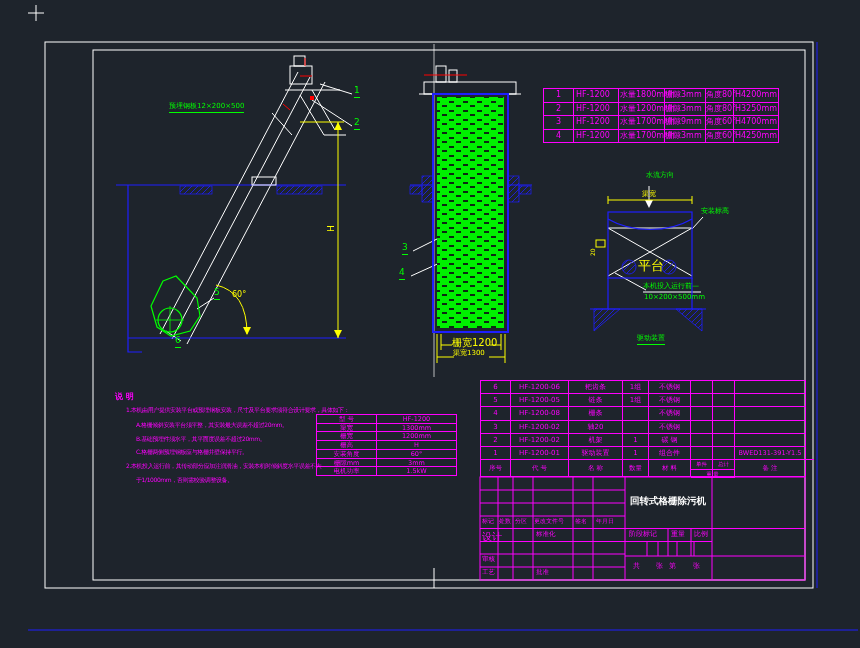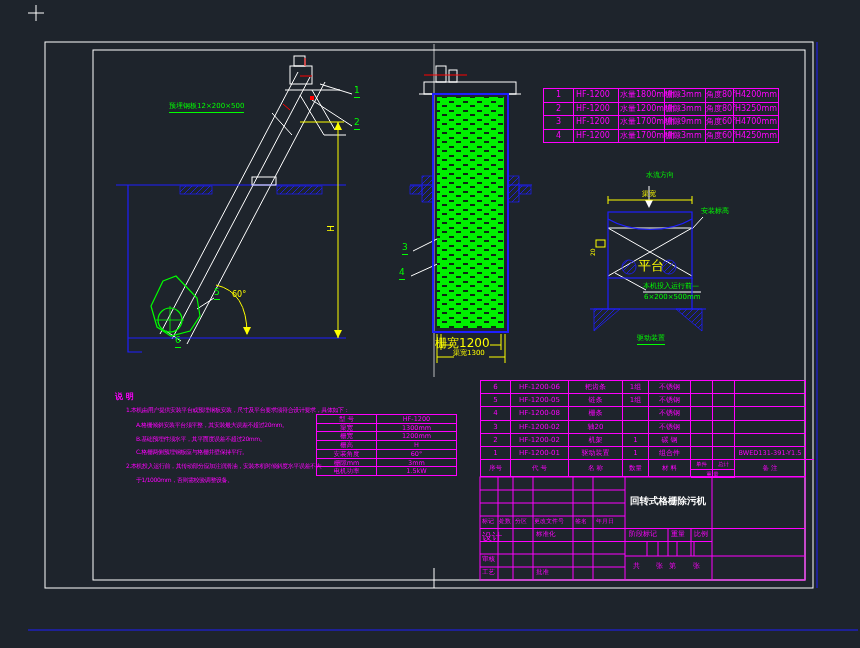--- a/index.html
+++ b/index.html
@@ -292,23 +292,23 @@
 <div class="lbl g und" style="left:214px;top:288px;font-size:9px">5</div>
 <div class="lbl g und" style="left:175px;top:336px;font-size:9px">6</div>
 <div class="lbl y" style="left:232px;top:291px;font-size:8px">60°</div>
 <div class="lbl y rot" style="left:327px;top:232px;font-size:9px">H</div>
 <div class="lbl g" style="left:646px;top:172px;font-size:7px">水流方向</div>
 <div class="lbl y" style="left:642px;top:191px;font-size:7px">渠宽</div>
 <div class="lbl g" style="left:701px;top:208px;font-size:7px">安装标高</div>
 <div class="lbl y" style="left:638px;top:259px;font-size:13px">平台</div>
 <div class="lbl y rot" style="left:590px;top:256px;font-size:6px">20</div>
 <div class="lbl g" style="left:643px;top:283px;font-size:7px">本机投入运行前—</div>
-<div class="lbl g" style="left:644px;top:294px;font-size:7px">6×200×500mm</div>
+<div class="lbl g" style="left:644px;top:294px;font-size:7px">10×200×500mm</div>
 <div class="lbl g und" style="left:637px;top:335px;font-size:7px">驱动装置</div>
-<div class="lbl y" style="left:435px;top:337px;font-size:12px">栅宽1200</div>
+<div class="lbl y" style="left:452px;top:337px;font-size:10px">栅宽1200</div>
 <div class="lbl y" style="left:453px;top:350px;font-size:7px">渠宽1300</div>
 
 <div class="lbl w" style="left:630px;top:496px;font-size:9.5px;font-weight:bold">回转式格栅除污机</div>
 <div class="lbl m" style="left:482px;top:518px;font-size:6px">标记</div>
 <div class="lbl m" style="left:499px;top:518px;font-size:6px">处数</div>
 <div class="lbl m" style="left:515px;top:518px;font-size:6px">分区</div>
 <div class="lbl m" style="left:534px;top:518px;font-size:6px">更改文件号</div>
 <div class="lbl m" style="left:575px;top:518px;font-size:6px">签名</div>
 <div class="lbl m" style="left:596px;top:518px;font-size:6px">年月日</div>
 <div class="lbl m" style="left:482px;top:531px;font-size:10px">设计</div>

